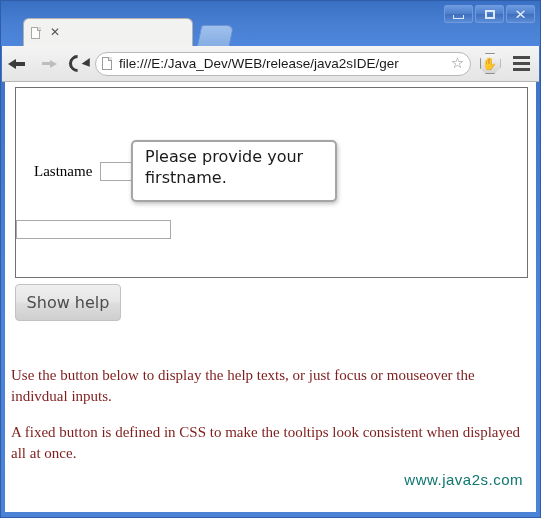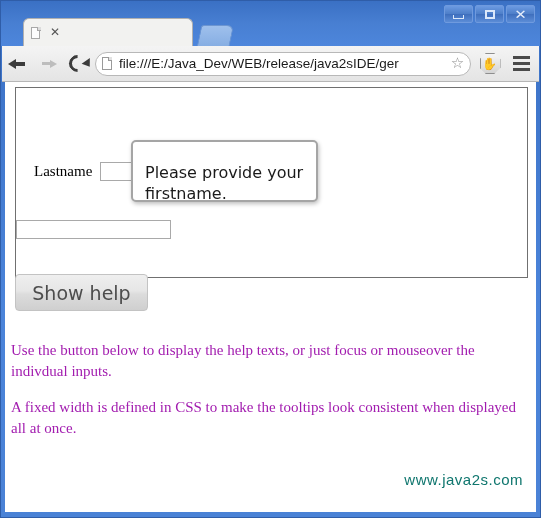--- a/index.html
+++ b/index.html
@@ -384,60 +384,61 @@
     height: 19px;
     background: #ffffff;
     border: 1px solid #a9a9a9;
     box-sizing: border-box;
   }
 
   .tooltip {
     position: absolute;
     left: 115px;
     top: 52px;
-    width: 187px;
+    width: 206px;
     height: 62px;
     background: #ffffff;
     border: 2px solid #a5a5a5;
     border-radius: 5px;
     box-sizing: border-box;
     box-shadow: 1px 2px 4px rgba(0,0,0,0.25);
-    padding: 20px 12px;
+    padding: 4px 12px;
     font-family: "DejaVu Sans", sans-serif;
     font-size: 16px;
     line-height: 21px;
     color: #1a1a1a;
   }
 
   .showhelp {
     position: absolute;
     left: 10px;
-    top: 192px;
-    width: 133px;
+    top: 202px;
+    width: 106px;
     height: 37px;
     background: linear-gradient(to bottom, #efefef 0%, #e6e6e6 45%, #dcdcdc 55%, #cfcfcf 100%);
     border: 1px solid #c3c3c3;
     border-radius: 4px;
     box-sizing: border-box;
     display: flex;
     align-items: center;
     justify-content: center;
     font-family: "DejaVu Sans", sans-serif;
-    font-size: 19px;
+    font-size: 16px;
     color: #4d4d4d;
   }
 
   .para {
     position: absolute;
     left: 6px;
     width: 515px;
     font-family: "Liberation Serif", serif;
     font-size: 15px;
     line-height: 21px;
-    color: #a21caf;
+    color: #7f1d1d;
+    margin-top: 25px;
   }
   .para-1 { top: 258px; }
   .para-2 { top: 315px; }
 
   .watermark {
     position: absolute;
     right: 13px;
     bottom: 24px;
     font-family: Liberation Sans, sans-serif;
     font-size: 15px;
@@ -510,18 +511,18 @@
       <div class="field-row" style="top:126px;">
         <input class="field-input" type="text" value="" style="">
       </div>
 
       <div class="tooltip">Please provide your firstname.</div>
     </div>
 
     <div class="showhelp">Show help</div>
 
     <div class="para para-1">Use the button below to display the help texts, or just focus or mouseover the indivdual inputs.</div>
-    <div class="para para-2">A fixed width is defined in CSS to make the tooltips look consistent when displayed all at once.</div>
+    <div class="para para-2">A fixed button is defined in CSS to make the tooltips look consistent when displayed all at once.</div>
 
     <div class="watermark">www.java2s.com</div>
   </div>
 
 </div>
 
 </body></html>

